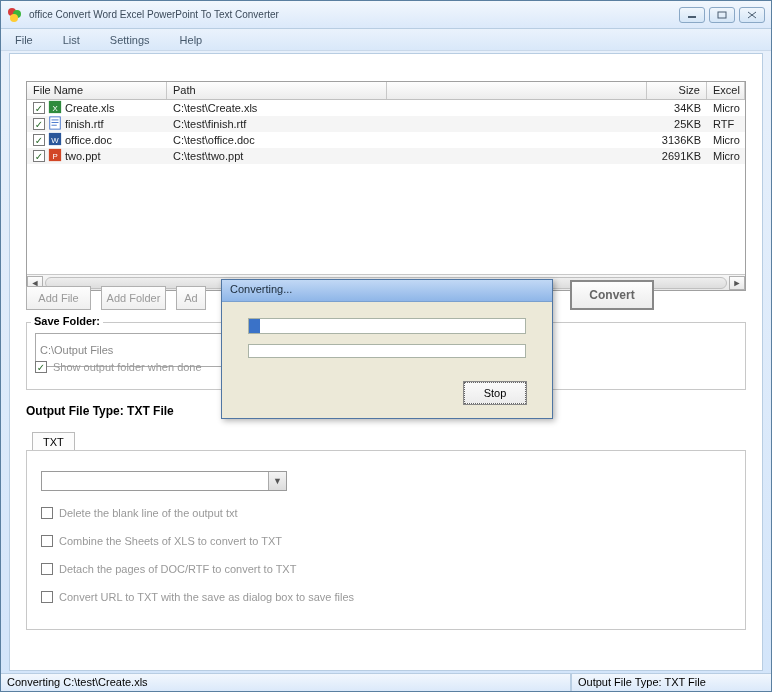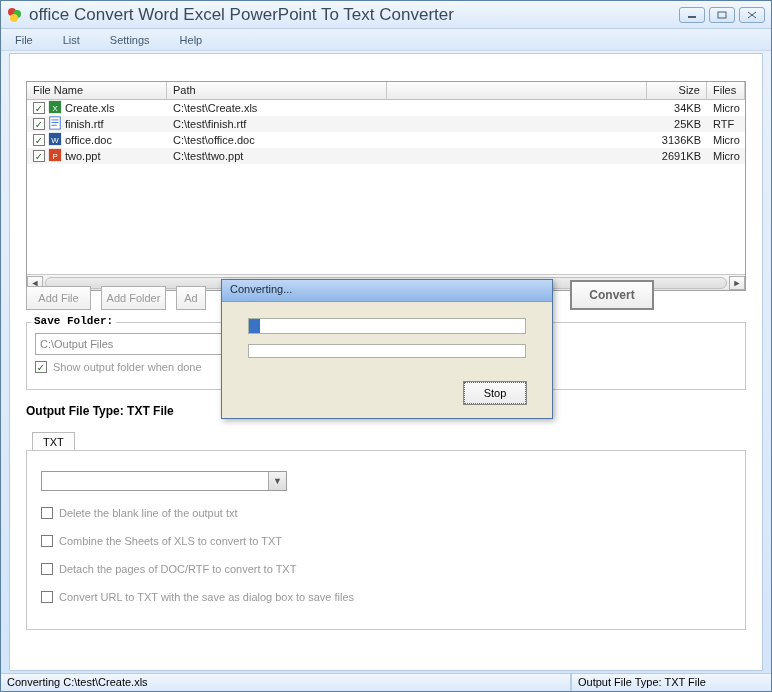--- a/index.html
+++ b/index.html
@@ -27,21 +27,21 @@
   padding: 0 6px;
   border-bottom: 1px solid #b8cde2;
 }
 .titlebar .app-icon {
   width: 16px; height: 16px;
   margin-right: 6px;
 }
 .titlebar .title {
   flex: 1;
   color: #3b4a5a;
-  font-size: 17px;
+  font-size: 10px;
 }
 .win-controls { display: flex; gap: 4px; }
 .win-btn {
   width: 26px; height: 16px;
   border: 1px solid #8aa8c6;
   border-radius: 3px;
   background: linear-gradient(#f0f6fc,#d5e6f7);
   display: flex; align-items: center; justify-content: center;
   font-size: 9px; color: #4a5d70;
   cursor: pointer;
@@ -170,26 +170,25 @@
   top: 268px;
   height: 68px;
 }
 .group-title {
   position: absolute;
   top: -8px; left: 4px;
   background: #fff;
   padding: 0 3px;
   font-weight: bold;
   font-size: 11px;
-  font-family: Liberation Mono, monospace;
 }
 .save-input {
   position: absolute;
   left: 8px; top: 10px;
-  width: 190px; height: 22px;
+  width: 190px; height: 34px;
   border: 1px solid #aaa;
   background: #fff;
   padding: 1px 4px;
   font-size: 11px;
   color: #888;
 }
 .show-cb {
   position:absolute;
   left: 8px; top: 38px;
   display:flex;align-items:center;gap:6px;
@@ -342,21 +341,21 @@
   </div>
 
   <div class="client">
 
     <div class="table-area">
       <div class="table-header">
         <div class="th col-name">File Name</div>
         <div class="th col-path">Path</div>
         <div class="th col-spacer"></div>
         <div class="th col-size">Size</div>
-        <div class="th col-type">Files</div>
+        <div class="th col-type">Excel</div>
       </div>
       <div class="table-body" id="table-body">
           <div class="tr">
             <div class="td name">
               <span class="checkbox">✓</span>
               <span><svg class="file-icon" viewBox="0 0 16 16">
                   <rect x="1" y="1" width="14" height="14" fill="#2e8b3d"></rect>
                   <text x="8" y="12" font-size="9" fill="#fff" text-anchor="middle">X</text>
                 </svg></span>
               <span>Create.xls</span>

